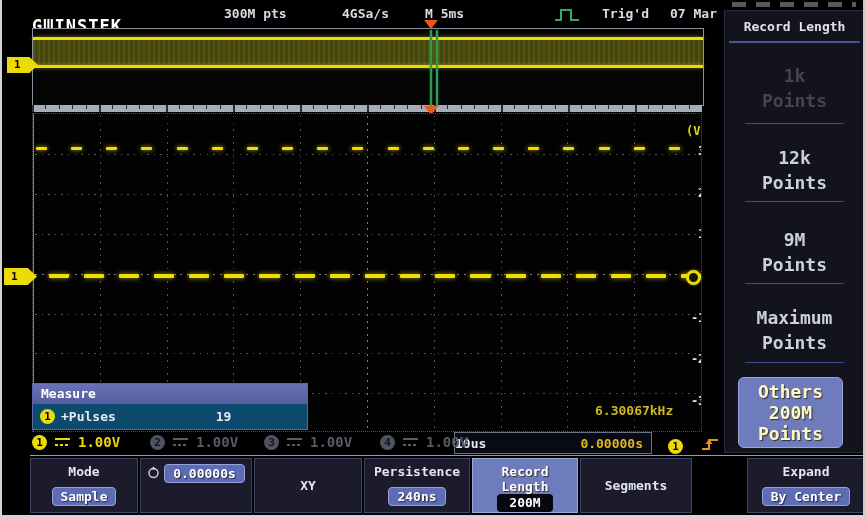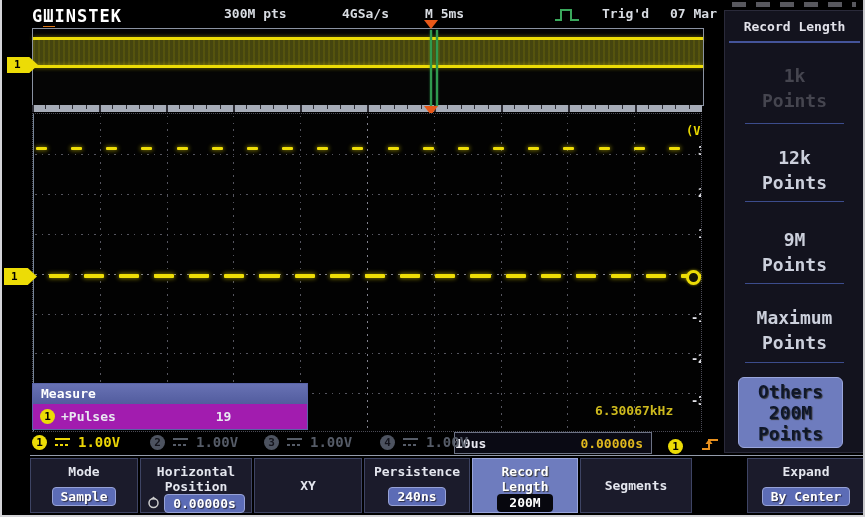--- a/index.html
+++ b/index.html
@@ -39,21 +39,21 @@
   .gline.v.ctr{background:repeating-linear-gradient(to bottom,#80808c 0 2px,rgba(0,0,0,0) 2px 6.6px);}
   .gline.h.ctr{background:repeating-linear-gradient(to right,#80808c 0 2px,rgba(0,0,0,0) 2px 6.6px);}
   .wdash{position:absolute;background:#eedd06;box-shadow:0 0 4px 1px rgba(238,221,6,.45);border-radius:1px;}
   .wdash.top{height:3px;}
   .wdash.bot{height:4px;}
   .axis-label{position:absolute;width:46px;text-align:right;color:#e2e2e8;font-size:12px;font-weight:bold;text-shadow:1px 1px 1px #000;}
   .axis-unit{color:#e8d800;font-size:12px;font-weight:bold;}
   .freq{color:#cdb91e;font-size:13px;font-weight:bold;}
   .zero-mark{width:9px;height:9px;border:3px solid #ecdc06;border-radius:50%;background:#151505;box-shadow:0 0 3px rgba(238,221,6,.6);}
   
-  .measure{left:30px;top:383px;width:276px;height:47px;border:1px solid #5a64a8;background:#a21caf;box-sizing:border-box;}
+  .measure{left:30px;top:383px;width:276px;height:47px;border:1px solid #5a64a8;background:#0c4a6e;box-sizing:border-box;}
   .measure-hd{height:20px;background:linear-gradient(#6872b4,#525c9e);color:#fff;font-size:13px;font-weight:bold;line-height:20px;padding-left:8px;}
   .measure-row{display:flex;align-items:center;height:25px;padding-left:7px;color:#e8e8f0;font-size:13px;font-weight:bold;}
   .circ{display:inline-flex;align-items:center;justify-content:center;width:15px;height:15px;border-radius:50%;
     background:#ecdc06;color:#000;font-size:11px;font-weight:bold;flex:none;}
   .circ.dim{background:#4d5360;color:#14141c;}
   
   .statusbar{left:0;top:432px;width:865px;height:24px;background:#000;}
   .ch-block{position:absolute;top:2px;display:flex;align-items:center;gap:8px;font-size:14px;font-weight:bold;}
   .ch-block.on{color:#ecd606;}
   .ch-block.off{color:#565c68;}
@@ -78,31 +78,31 @@
     padding:0px 8px;line-height:17px;text-shadow:1px 1px 1px #2a2a40;}
   .darkbox{background:#07070e;border-radius:4px;color:#fff;font-size:13px;font-weight:bold;padding:1px 12px;line-height:16px;}
   
   .sidebar{left:722px;top:10px;width:141px;height:443px;background:#13131e;border:1px solid #2a2a3a;box-sizing:border-box;}
   .sb-title{text-align:center;color:#e2e2ea;font-size:13px;font-weight:bold;margin-top:8px;}
   .sb-rule{position:absolute;left:4px;right:4px;top:30px;height:2px;background:#44549a;}
   .sb-item{position:absolute;left:0;right:0;text-align:center;font-size:18px;font-weight:bold;line-height:25px;cursor:default;}
   .sb-item.normal{color:#ccd0dc;}
   .sb-item.disabled{color:#45454f;}
   .sb-item.selected{left:13px;right:21px;background:#6e7cbe;border:1px solid #9aa6dc;border-radius:6px;
-    color:#0f172a;line-height:21px;padding:3px 4px;text-shadow:1px 1px 1px #333;}
+    color:#fef9c3;line-height:21px;padding:3px 4px;text-shadow:1px 1px 1px #333;}
   .sb-div{position:absolute;left:20px;right:20px;height:1px;background:#3c4c8c;}
   .clipfrag{background:repeating-linear-gradient(to right,#6e6e76 0 14px,rgba(0,0,0,0) 14px 24px);opacity:.8;}
 </style>
 </head>
 <body>
 
 <div id="scope">
 
   <div class="abs" style="left:0;top:0;width:865px;height:28px;">
-    <div class="abs logo" style="left:30px;top:6px;">
+    <div class="abs logo" style="left:30px;top:16px;">
       <span>G</span><span class="w">Ш</span><span>INSTEK</span>
     </div>
     <div class="abs txt" style="left:222px;top:6px;">300M pts</div>
     <div class="abs txt" style="left:340px;top:6px;">4GSa/s</div>
     <div class="abs txt" style="left:423px;top:6px;">M 5ms</div>
     <div class="abs" style="left:552px;top:7px;">
       <svg width="26" height="14">
           <path d="M1 12 h6 v-10 h10 v10 h8" stroke="#3aa85c" stroke-width="2" fill="none"></path>
         </svg>
     </div>
@@ -247,24 +247,20 @@
   <div class="abs" style="left:0;top:456px;width:865px;height:61px;">
       <div class="panel" style="left: 28px; top: 2px; width: 108px;">
         <div class="lbl">
           <div>Mode</div>
         </div>
         <div class="valrow">
           <span class="pill">Sample</span>
         </div>
       </div>
       <div class="panel" style="left: 138px; top: 2px; width: 112px;">
-        <div class="lbl">
-          <div>Horizontal</div>
-          <div>Position</div>
-        </div>
         <div class="valrow">
           <span><svg width="13" height="13">
               <circle cx="6.5" cy="7" r="4.5" stroke="#ccc" stroke-width="1.5" fill="none"></circle>
               <path d="M6.5 0.5 l-3 3 h6 z" fill="#ccc"></path>
             </svg></span>
           <span class="pill">0.00000s</span>
         </div>
       </div>
       <div class="panel" style="left: 252px; top: 2px; width: 108px;">
         <div class="lbl only">

